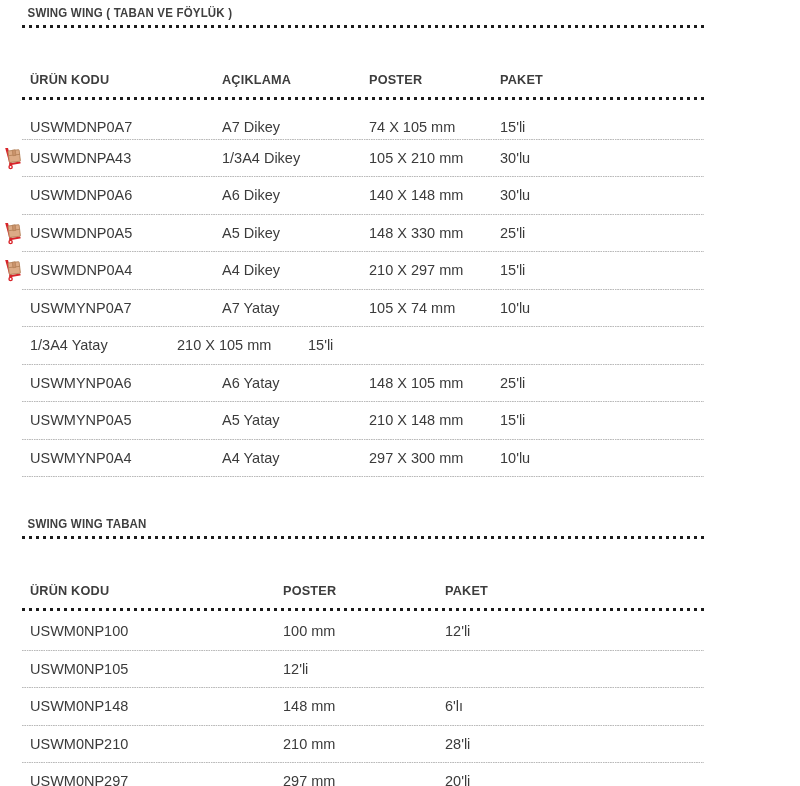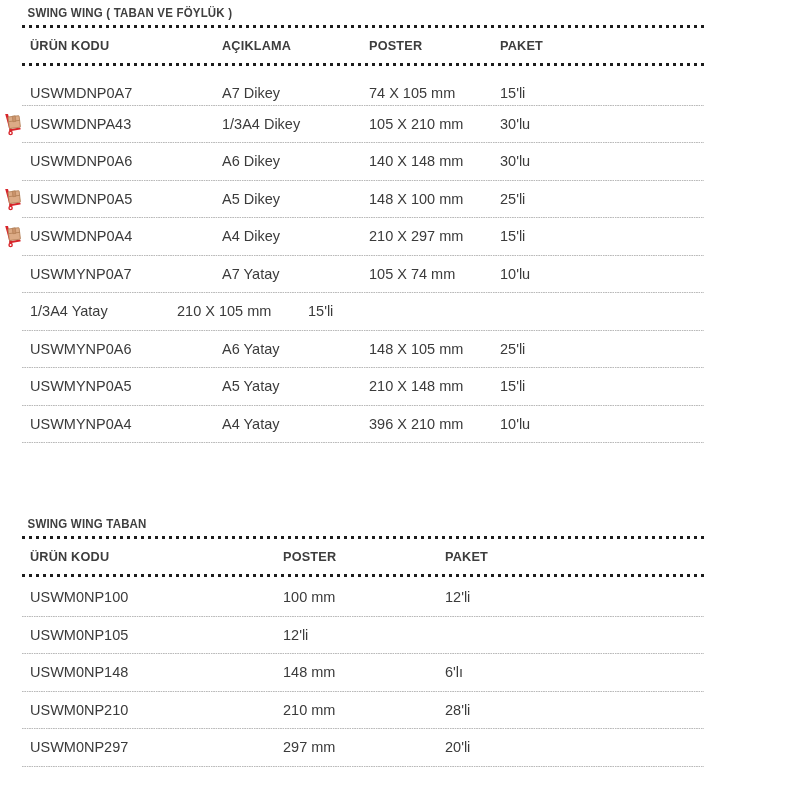--- a/index.html
+++ b/index.html
@@ -85,20 +85,21 @@
   .row {
     position: relative;
     display: flex;
     align-items: center;
     height: 36.5px;
     padding-left: 30px;
     box-sizing: border-box;
   }
   .row.header-row {
     height: 30px;
+    margin-top: 34px;
   }
 
   .cell {
     font-size: 14.5px;
     color: #3b3b3b;
     white-space: nowrap;
     box-sizing: border-box;
   }
 
   .header-row .cell {
@@ -198,21 +199,21 @@
               <rect x="6.0" y="17.3" width="11.5" height="2.0" rx="0.6" fill="#d8242a" transform="rotate(-9 6 17.3)"></rect>
               <circle cx="7.6" cy="21.0" r="2.3" fill="#d8242a"></circle>
               <circle cx="7.6" cy="21.0" r="0.9" fill="#ffffff"></circle>
               <rect x="5.6" y="4.3" width="11.2" height="11.6" rx="0.6" fill="#dcab86" stroke="#b07d54" stroke-width="0.8" transform="rotate(-7 11 10)"></rect>
               <path d="M6.0 9.6 L17.0 8.3" stroke="#b07d54" stroke-width="0.8" fill="none"></path>
               <rect x="9.6" y="4.0" width="3.0" height="5.6" fill="#c9926a" stroke="#b07d54" stroke-width="0.6" transform="rotate(-7 11 7)"></rect>
             </svg>
           </span>
           <div class="cell c-code">USWMDNP0A5</div>
           <div class="cell c-desc">A5 Dikey</div>
-          <div class="cell c-poster">148 X 100 mm</div>
+          <div class="cell c-poster">148 X 330 mm</div>
           <div class="cell c-paket">25'li</div>
         </div>
         <div class="rule-fine"></div>
         <div class="row">
           <span class="row-icon">
             <svg viewBox="0 0 22 24" width="22" height="24" aria-hidden="true">
               <path d="M2.2 2.0 L5.0 2.0 L9.2 19.0 L7.0 19.4 Z" fill="#d8242a"></path>
               <rect x="6.0" y="17.3" width="11.5" height="2.0" rx="0.6" fill="#d8242a" transform="rotate(-9 6 17.3)"></rect>
               <circle cx="7.6" cy="21.0" r="2.3" fill="#d8242a"></circle>
               <circle cx="7.6" cy="21.0" r="0.9" fill="#ffffff"></circle>
@@ -250,21 +251,21 @@
         <div class="row">
           <div class="cell c-code">USWMYNP0A5</div>
           <div class="cell c-desc">A5 Yatay</div>
           <div class="cell c-poster">210 X 148 mm</div>
           <div class="cell c-paket">15'li</div>
         </div>
         <div class="rule-fine"></div>
         <div class="row">
           <div class="cell c-code">USWMYNP0A4</div>
           <div class="cell c-desc">A4 Yatay</div>
-          <div class="cell c-poster">396 X 210 mm</div>
+          <div class="cell c-poster">297 X 300 mm</div>
           <div class="cell c-paket">10'lu</div>
         </div>
         <div class="rule-fine"></div>
       </div>
   </div>
 
   <div class="table-block t2" id="table-2" style="top:515px;">
 
     <div class="tbl-title">SWING WING  TABAN</div>
 

